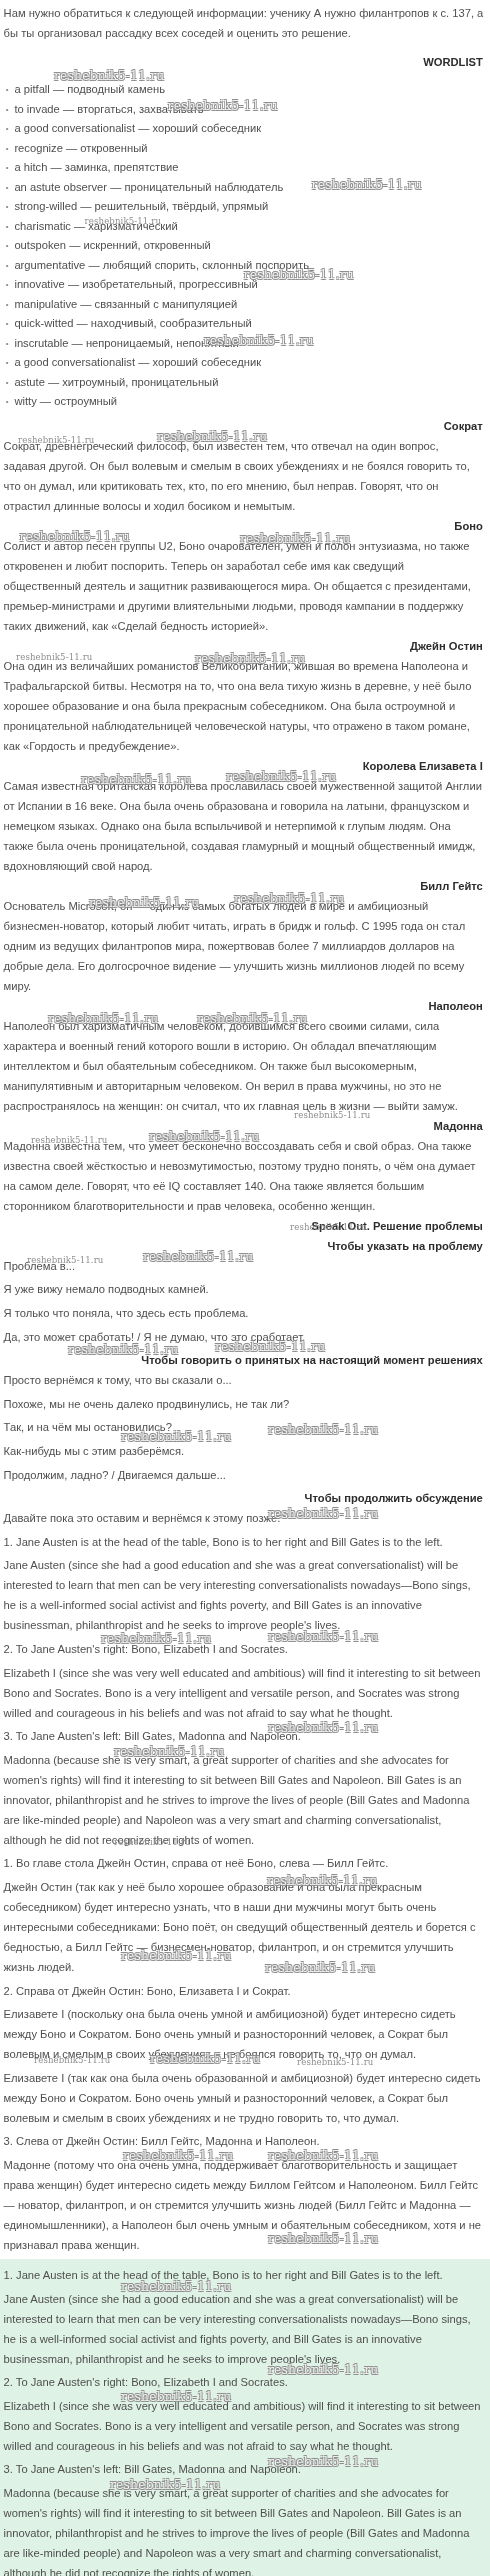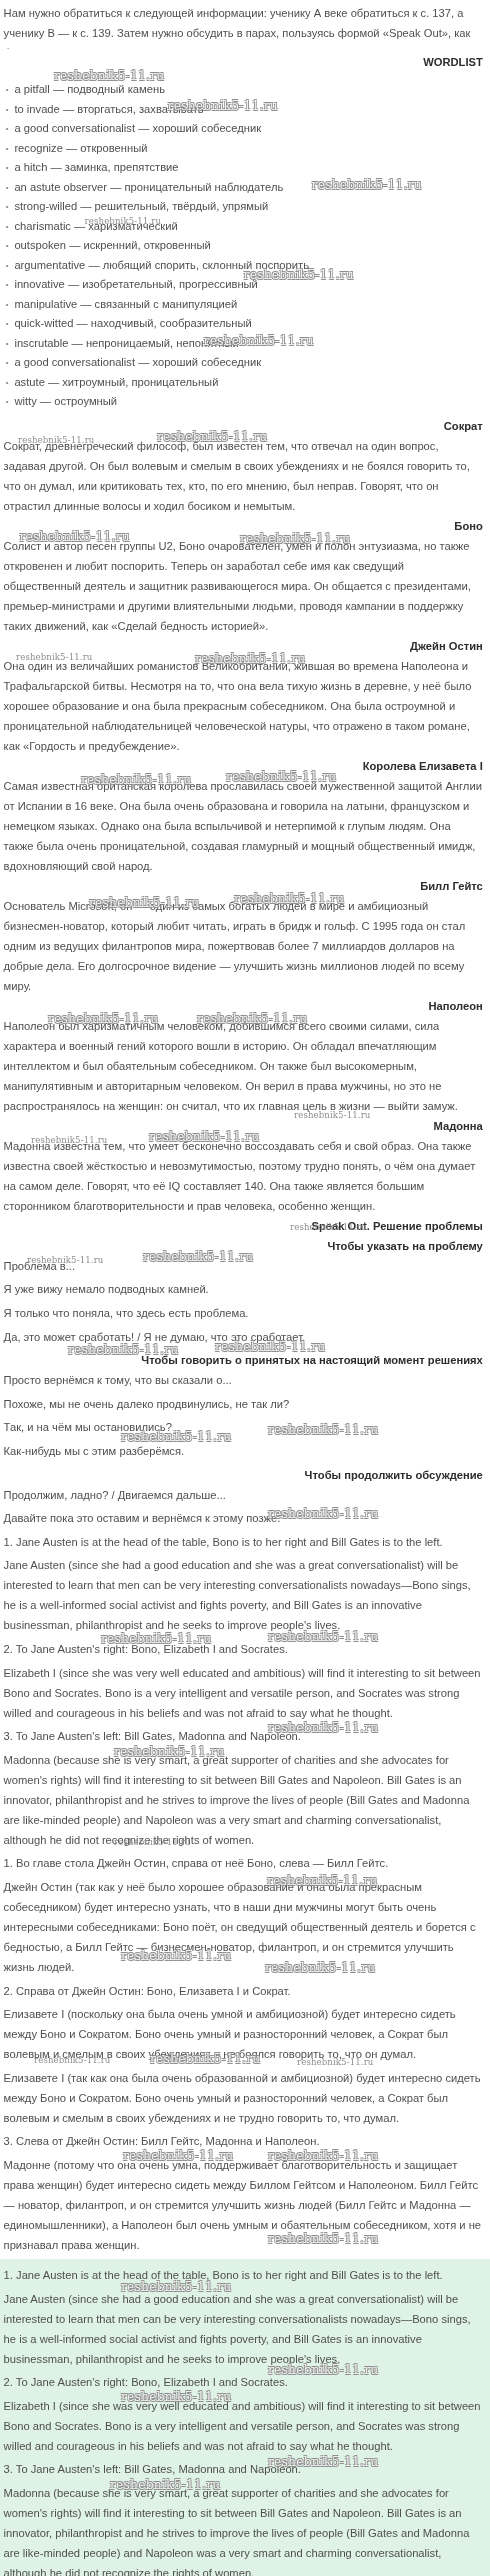--- a/index.html
+++ b/index.html
@@ -36,22 +36,21 @@
     text-shadow:-0.7px -0.7px 0 #8e8e8e,0.7px -0.7px 0 #8e8e8e,-0.7px 0.7px 0 #8e8e8e,0.7px 0.7px 0 #8e8e8e;
   }
   .wmS{font-size:8.6px;color:#8f8f8f;letter-spacing:0.1px;}
 </style>
 </head>
 <body>
 
 <div class="page">
   <div>
       <div class="blk intro">
-        <div class="iline">Нам нужно обратиться к следующей информации: ученику А веке обратиться к с. 137, а</div>
-        <div class="iline">ученику В — к с. 139. Затем нужно обсудить в парах, пользуясь формой «Speak Out», как</div>
+        <div class="iline">Нам нужно обратиться к следующей информации: ученику А нужно филантропов к с. 137, а</div>
         <div class="iline">бы ты организовал рассадку всех соседей и оценить это решение.</div>
       </div>
       <div class="blk h">WORDLIST<span class="wm wmL" style="left: 54px; top: 14.4px;">reshebnik5-11.ru</span></div>
       <div class="blk ul">
         <div class="li">a pitfall — подводный камень</div>
         <div class="li">to invade — вторгаться, захватывать<span class="wm wmL" style="left: 164px; top: -2.9px;">reshebnik5-11.ru</span></div>
         <div class="li">a good conversationalist — хороший собеседник</div>
         <div class="li">recognize — откровенный</div>
         <div class="li">a hitch — заминка, препятствие</div>
         <div class="li">an astute observer — проницательный наблюдатель<span class="wm wmL" style="left: 308px; top: -1.4px;">reshebnik5-11.ru</span></div>
@@ -85,22 +84,22 @@
       <div class="blk h gap">Чтобы указать на проблему<span class="wm wmS" style="left: 27px; top: 14.4px;">reshebnik5-11.ru</span><span class="wm wmL" style="left: 143px; top: 11.5px;">reshebnik5-11.ru</span></div>
       <div class="blk p gap">Проблема в...</div>
       <div class="blk p gap">Я уже вижу немало подводных камней.</div>
       <div class="blk p gap">Я только что поняла, что здесь есть проблема.</div>
       <div class="blk p gap">Да, это может сработать! / Я не думаю, что это сработает.<span class="wm wmL" style="left: 68px; top: 13px;">reshebnik5-11.ru</span><span class="wm wmL" style="left: 215px; top: 10px;">reshebnik5-11.ru</span></div>
       <div class="blk h gap">Чтобы говорить о принятых на настоящий момент решениях</div>
       <div class="blk p gap">Просто вернёмся к тому, что вы сказали о...</div>
       <div class="blk p gap">Похоже, мы не очень далеко продвинулись, не так ли?</div>
       <div class="blk p gap">Так, и на чём мы остановились?<span class="wm wmL" style="left: 268px; top: 2.9px;">reshebnik5-11.ru</span><span class="wm wmL" style="left: 121px; top: 10px;">reshebnik5-11.ru</span></div>
       <div class="blk p gap">Как-нибудь мы с этим разберёмся.</div>
+      <div class="blk p gap">Продолжим, ладно? / Двигаемся дальше...</div>
       <div class="blk h gap">Чтобы продолжить обсуждение</div>
-      <div class="blk p gap">Продолжим, ладно? / Двигаемся дальше...</div>
       <div class="blk p gap">Давайте пока это оставим и вернёмся к этому позже.<span class="wm wmL" style="left: 268px; top: -4.3px;">reshebnik5-11.ru</span></div>
       <div class="blk p gap">1. Jane Austen is at the head of the table, Bono is to her right and Bill Gates is to the left.</div>
       <div class="blk p gap">Jane Austen (since she had a good education and she was a great conversationalist) will be interested to learn that men can be very interesting conversationalists nowadays—Bono sings, he is a well-informed social activist and fights poverty, and Bill Gates is an innovative businessman, philanthropist and he seeks to improve people's lives.<span class="wm wmL" style="left: 101px; top: 74px;">reshebnik5-11.ru</span><span class="wm wmL" style="left: 268px; top: 72px;">reshebnik5-11.ru</span></div>
       <div class="blk p gap">2. To Jane Austen's right: Bono, Elizabeth I and Socrates.</div>
       <div class="blk p gap">Elizabeth I (since she was very well educated and ambitious) will find it interesting to sit between Bono and Socrates. Bono is a very intelligent and versatile person, and Socrates was strong willed and courageous in his beliefs and was not afraid to say what he thought.<span class="wm wmL" style="left: 268px; top: 55px;">reshebnik5-11.ru</span></div>
       <div class="blk p gap">3. To Jane Austen's left: Bill Gates, Madonna and Napoleon.<span class="wm wmL" style="left: 114px; top: 16px;">reshebnik5-11.ru</span></div>
       <div class="blk p gap">Madonna (because she is very smart, a great supporter of charities and she advocates for women's rights) will find it interesting to sit between Bill Gates and Napoleon. Bill Gates is an innovator, philanthropist and he strives to improve the lives of people (Bill Gates and Madonna are like-minded people) and Napoleon was a very smart and charming conversationalist, although he did not recognize the rights of women.<span class="wm wmS" style="left: 114px; top: 82px;">reshebnik5-11.ru</span></div>
       <div class="blk p gap">1. Во главе стола Джейн Остин, справа от неё Боно, слева — Билл Гейтс.<span class="wm wmL" style="left: 267px; top: 17.3px;">reshebnik5-11.ru</span></div>
       <div class="blk p gap">Джейн Остин (так как у неё было хорошее образование и она была прекрасным собеседником) будет интересно узнать, что в наши дни мужчины могут быть очень интересными собеседниками: Боно поёт, он сведущий общественный деятель и борется с бедностью, а Билл Гейтс — бизнесмен-новатор, филантроп, и он стремится улучшить жизнь людей.<span class="wm wmL" style="left: 121px; top: 69px;">reshebnik5-11.ru</span><span class="wm wmL" style="left: 265px; top: 81px;">reshebnik5-11.ru</span></div>
       <div class="blk p gap">2. Справа от Джейн Остин: Боно, Елизавета I и Сократ.</div>

